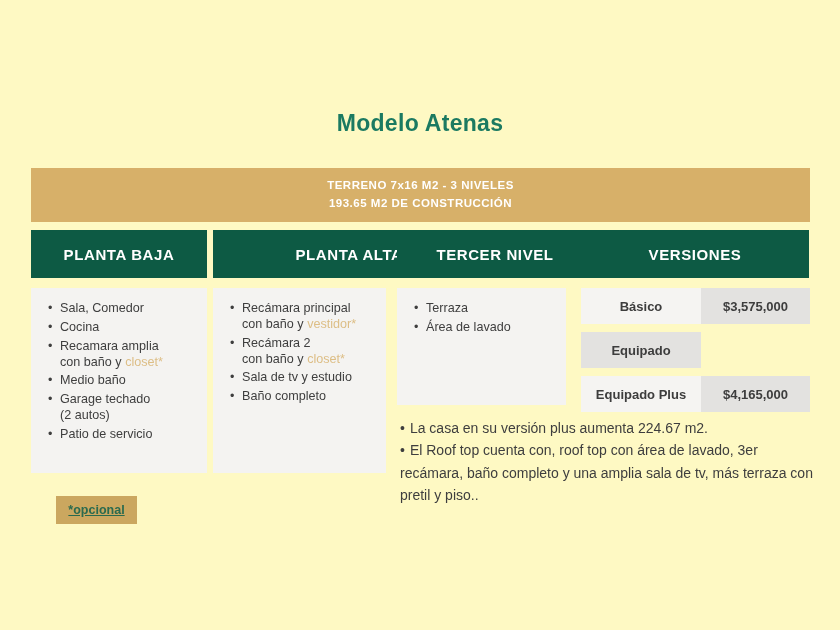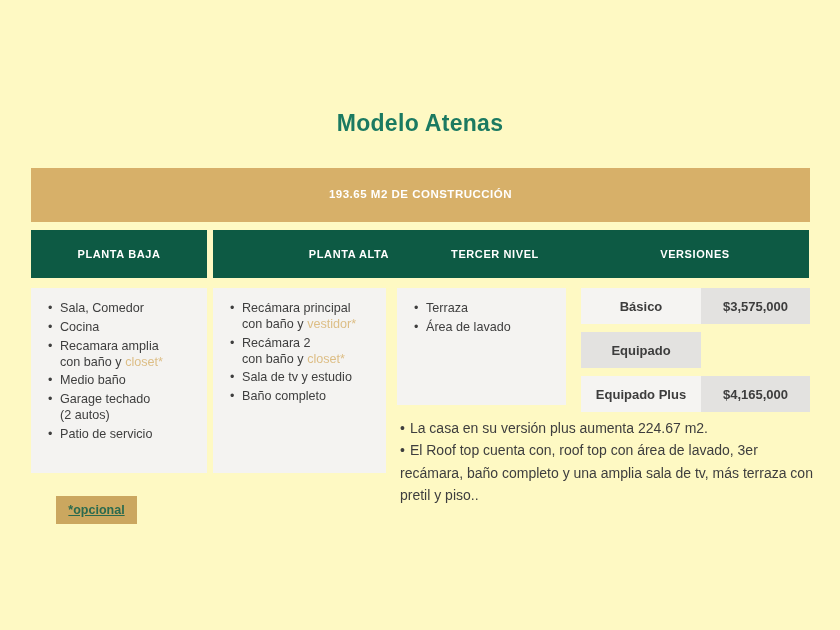--- a/index.html
+++ b/index.html
@@ -24,21 +24,21 @@
     color:var(--title-teal);
   }
   .banner{
     position:absolute;left:31px;top:168px;width:779px;height:54px;
     background:var(--banner-tan);color:#ffffff;
     display:flex;flex-direction:column;align-items:center;justify-content:center;
     font-size:11.5px;font-weight:700;letter-spacing:.5px;line-height:1.55;
   }
   .col-header{
     position:absolute;top:230px;height:48px;background:var(--header-green);
-    color:#ffffff;font-size:11px;font-weight:700;letter-spacing:.6px;
+    color:#ffffff;font-size:15px;font-weight:700;letter-spacing:.6px;
     display:flex;align-items:center;justify-content:center;text-align:center;
   }
   .h-c1{left:31px;width:176px;}
   .h-c2{left:213px;width:200px;padding-left:36px;}
   .h-c3{left:397px;width:196px;}
   .h-c4{left:581px;width:228px;}
   .panel{
     position:absolute;top:288px;background:var(--panel-gray);box-sizing:border-box;
   }
   .p-c1{left:31px;width:176px;height:185px;}
@@ -85,20 +85,21 @@
   }
 </style>
 </head>
 <body>
 
 <div class="page">
 
   <h1 class="title">Modelo Atenas</h1>
 
   <div class="banner">
+    <div>TERRENO 7x16 M2 - 3 NIVELES</div>
     <div>193.65 M2 DE CONSTRUCCIÓN</div>
   </div>
 
   <div class="col-header h-c1">PLANTA BAJA</div>
   <div class="col-header h-c2">PLANTA ALTA</div>
   <div class="col-header h-c3">TERCER NIVEL</div>
   <div class="col-header h-c4">VERSIONES</div>
 
   <ul class="panel p-c1 list">
       <li><span class="bullet">•</span><span class="txt">Sala, Comedor</span></li>

